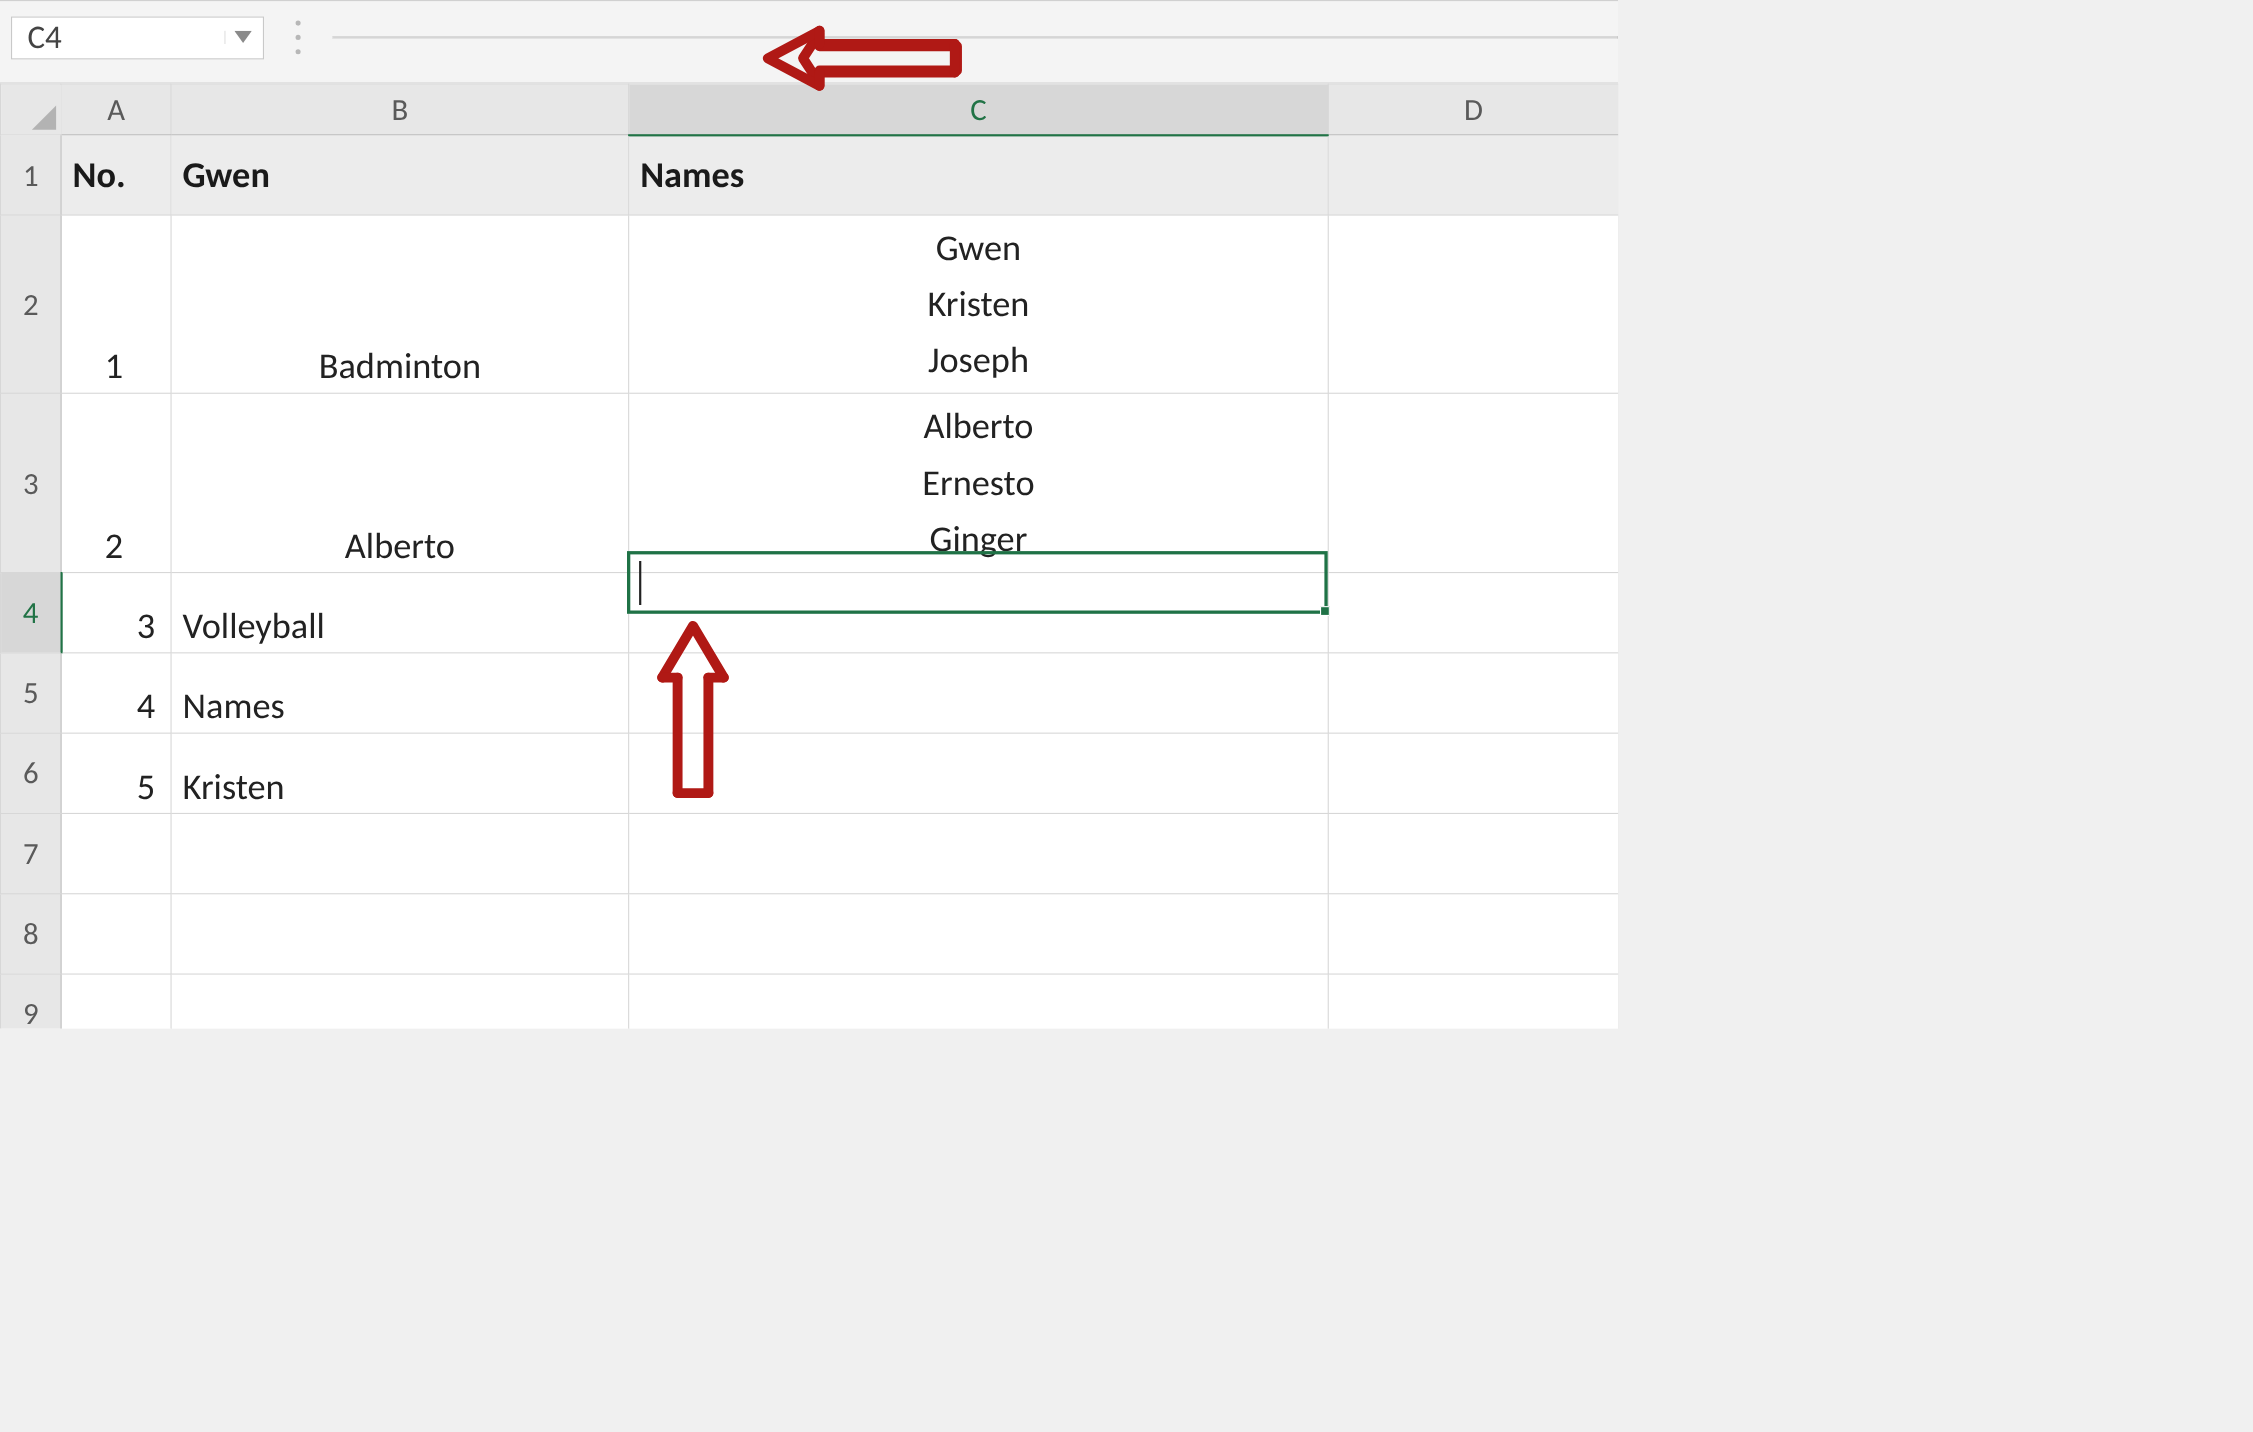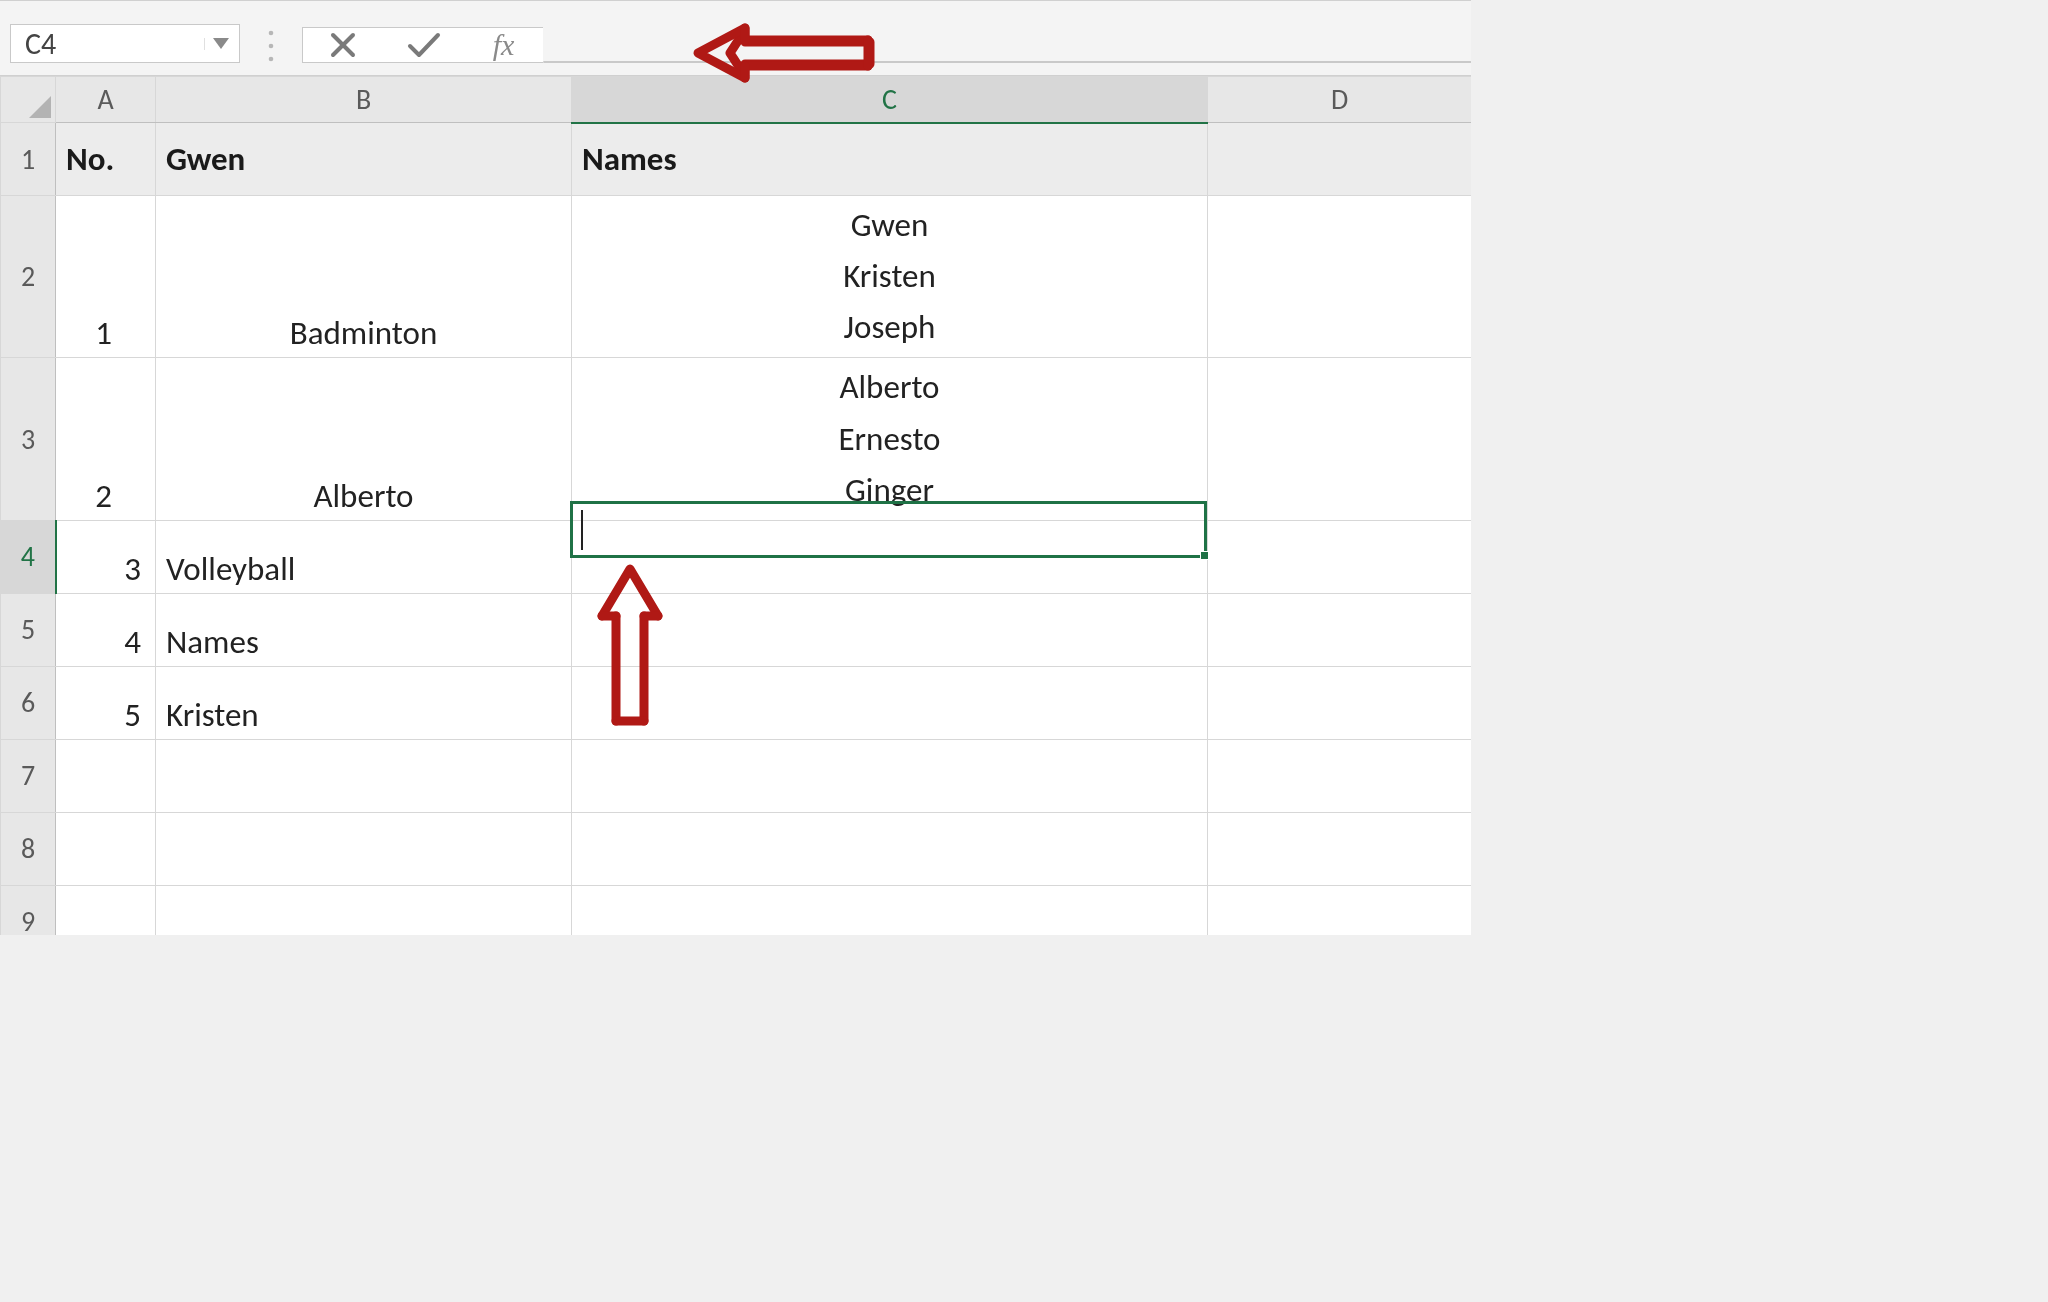--- a/index.html
+++ b/index.html
@@ -12,21 +12,21 @@
   }
   .wrapper {
     width: 1471px;
     height: 935px;
     transform-origin: top left;
   }
 
   
   .formula-bar {
     display: flex;
-    align-items: flex-end;
+    align-items: center;
     background: #f4f4f4;
     border-top: 1px solid #d0d0d0;
     border-bottom: 1px solid #d0d0d0;
     height: 76px;
     padding: 4px 0 12px 10px;
   }
   .name-box {
     width: 230px;
     background: #fff;
     border: 1px solid #c9c9c9;
@@ -206,36 +206,20 @@
             <polygon points="0,0 16,0 8,11" fill="#8a8a8a"></polygon>
           </svg>
     </span>
   </div>
   <div class="vgrip">
     <svg width="10" height="34" viewBox="0 0 10 34">
       <circle cx="5" cy="4" r="2.3" fill="#b7b7b7"></circle>
           <circle cx="5" cy="17" r="2.3" fill="#b7b7b7"></circle>
           <circle cx="5" cy="30" r="2.3" fill="#b7b7b7"></circle>
     </svg>
-  </div>
-  <div class="fx-btn-group">
-    <div class="fx-btn">
-      <svg width="28" height="28" viewBox="0 0 28 28">
-        <line x1="4" y1="4" x2="24" y2="24" stroke="#7a7a7a" stroke-width="4" stroke-linecap="round"></line>
-        <line x1="24" y1="4" x2="4" y2="24" stroke="#7a7a7a" stroke-width="4" stroke-linecap="round"></line>
-      </svg>
-    </div>
-    <div class="fx-btn">
-      <svg width="34" height="28" viewBox="0 0 34 28">
-        <polyline points="3,15 12,24 31,4" fill="none" stroke="#7a7a7a" stroke-width="4" stroke-linecap="round" stroke-linejoin="round"></polyline>
-      </svg>
-    </div>
-    <div class="fx-btn">
-      <span class="fx-symbol">fx</span>
-    </div>
   </div>
   <div class="formula-input">
     <span></span>
   </div>
 </div>
 
 <div class="sheet">
   <table class="grid">
     <colgroup>
       <col style="width:55px">

